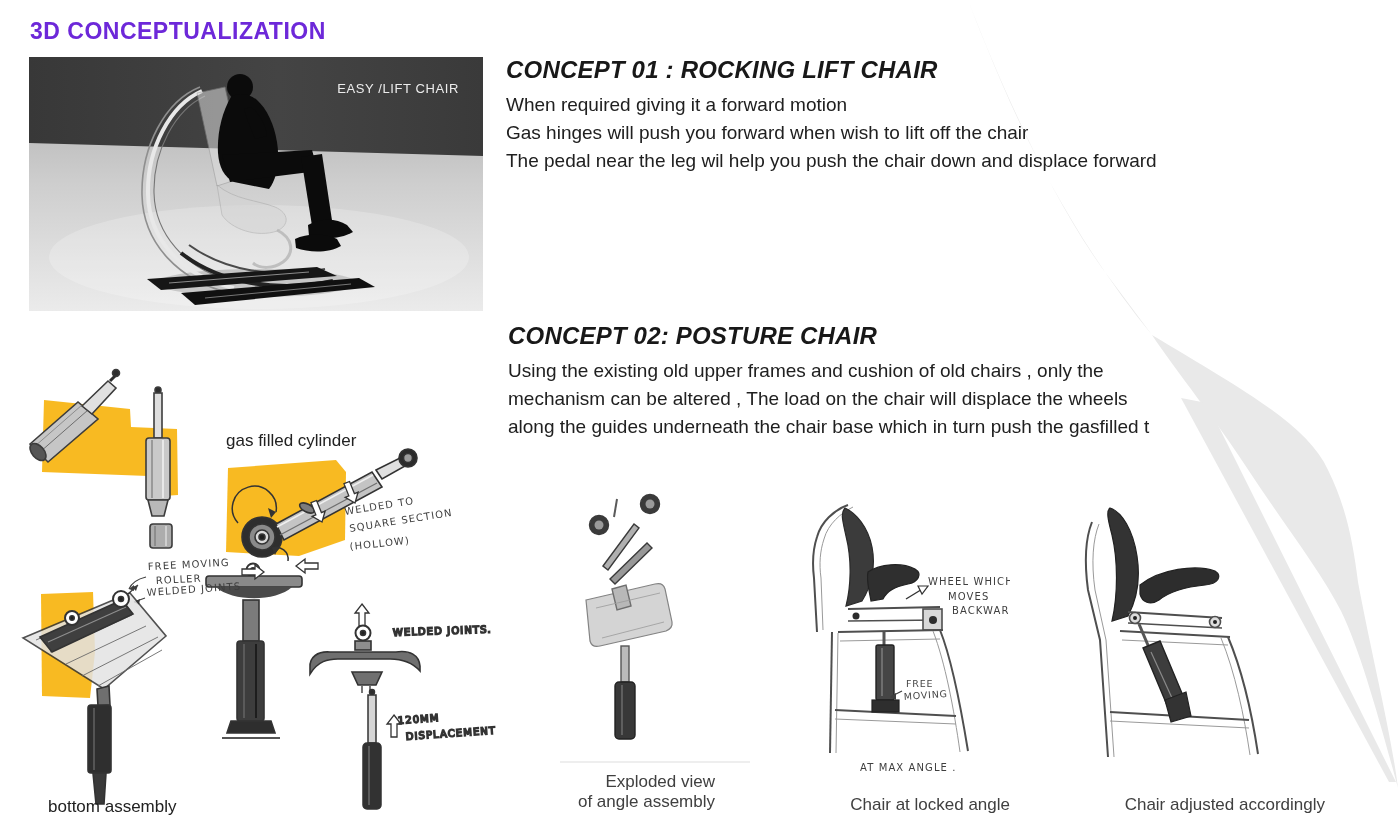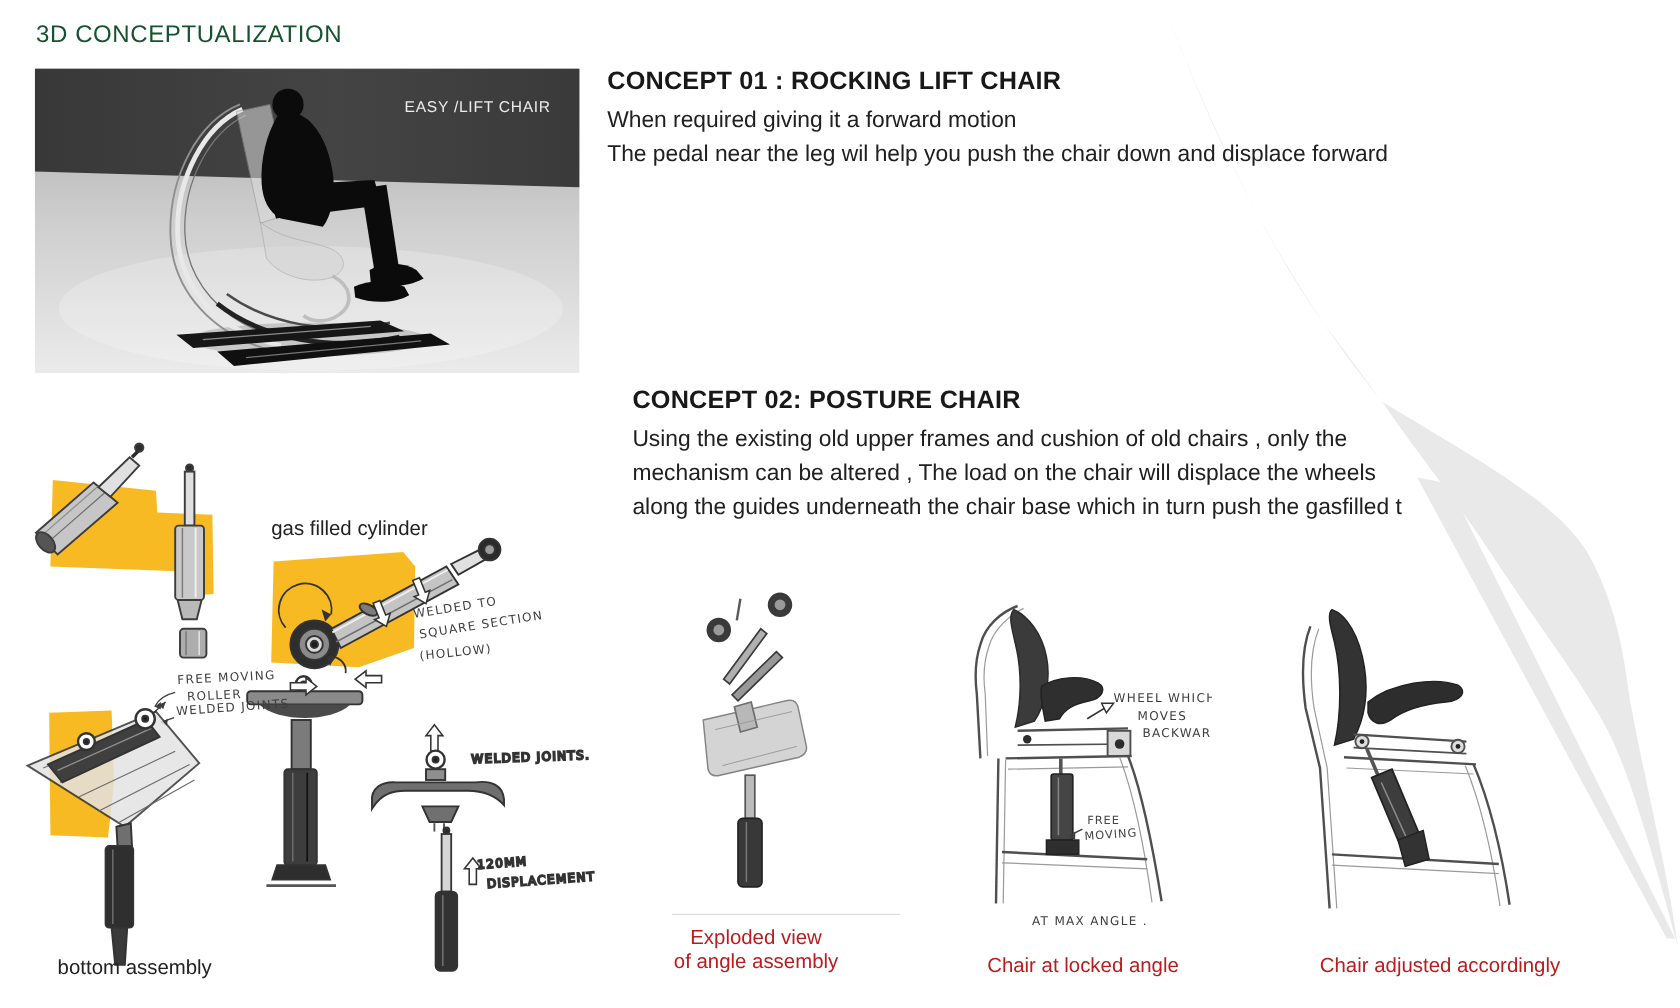--- a/index.html
+++ b/index.html
@@ -1,32 +1,32 @@
 <!DOCTYPE html>
 <html><head>
 <meta charset="utf-8">
 <style>
   html,body{margin:0;padding:0;background:#ffffff;}
   .canvas{position:relative;width:1400px;height:840px;background:#fff;overflow:hidden;
           font-family:"Liberation Sans",sans-serif;color:#1c1c1c;}
   .decor{position:absolute;left:0;top:0;z-index:0;}
-  h1.title{position:absolute;left:30px;top:18px;margin:0;font-size:20px;font-weight:normal;
-           letter-spacing:.5px;color:#14532d;z-index:3;}
+  h1.title{position:absolute;left:30px;top:18px;margin:0;font-size:23px;font-weight:bold;
+           letter-spacing:.5px;color:#6d28d9;z-index:3;}
   .photo{position:absolute;left:29px;top:57px;width:448px;height:254px;margin:0;z-index:2;}
   .photo svg{display:block;}
   .photo-label{position:absolute;right:18px;top:24px;font-size:13px;letter-spacing:.6px;
                color:#ececec;z-index:4;}
   .concept{position:absolute;z-index:3;}
-  .concept h2{margin:0 0 7px 0;font-size:21px;font-weight:bold;color:#181818;letter-spacing:.2px;}
+  .concept h2{margin:0 0 7px 0;font-size:24px;font-weight:bold;color:#181818;letter-spacing:.2px;font-style:italic;}
   .concept .line{margin:0;font-size:19px;line-height:28px;color:#202020;white-space:nowrap;}
   .c1{left:506px;top:56px;}
-  .c2{left:527px;top:322px;}
+  .c2{left:508px;top:322px;}
   .sk{position:absolute;z-index:2;}
   .plabel{position:absolute;z-index:3;font-size:17px;color:#222;}
-  .caption{position:absolute;z-index:3;font-size:17px;color:#b91c1c;text-align:center;line-height:20px;}
+  .caption{position:absolute;z-index:3;font-size:17px;color:#404040;text-align:right;line-height:20px;}
   .hand{font-family:"DejaVu Sans",sans-serif;font-size:10px;letter-spacing:1.1px;fill:#3e3e3e;}
   .hand2{font-family:"DejaVu Sans",sans-serif;font-size:9.5px;letter-spacing:.8px;fill:#444;}
 </style>
 </head>
 <body>
 
 <div class="canvas">
 
   <svg class="decor" width="1400" height="840" viewBox="0 0 1400 840">
     <path d="M968,0 C1002,88 1050,195 1102,268 L1152,335 C1092,262 1040,172 1003,86 C991,58 977,24 968,0 Z" fill="#E9E9E9"></path>
@@ -87,20 +87,21 @@
         <polygon points="152,236 330,221 346,230 166,248" fill="#101010"></polygon>
         <line x1="176" y1="241" x2="322" y2="227" stroke="#777777" stroke-width="1"></line>
       </g>
     </svg>
     <div class="photo-label">EASY /LIFT CHAIR</div>
   </figure>
 
   <section class="concept c1">
     <h2>CONCEPT 01 : ROCKING  LIFT CHAIR</h2>
     <p class="line">When required  giving it a forward motion</p>
+    <p class="line">Gas hinges will push you forward when wish to lift off the chair</p>
     <p class="line">The pedal near the leg wil help you push the chair down and displace forward</p>
   </section>
 
   <section class="concept c2">
     <h2>CONCEPT 02: POSTURE CHAIR</h2>
     <p class="line">Using the existing old upper frames and cushion of old chairs , only the</p>
     <p class="line">mechanism can be altered , The load on the chair will displace the wheels</p>
     <p class="line">along the guides underneath the chair base which in turn push the gasfilled t</p>
   </section>
 

